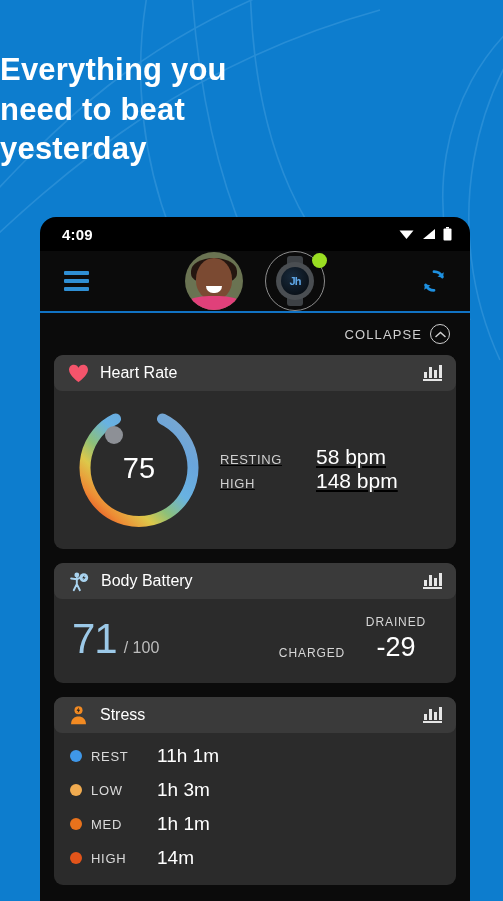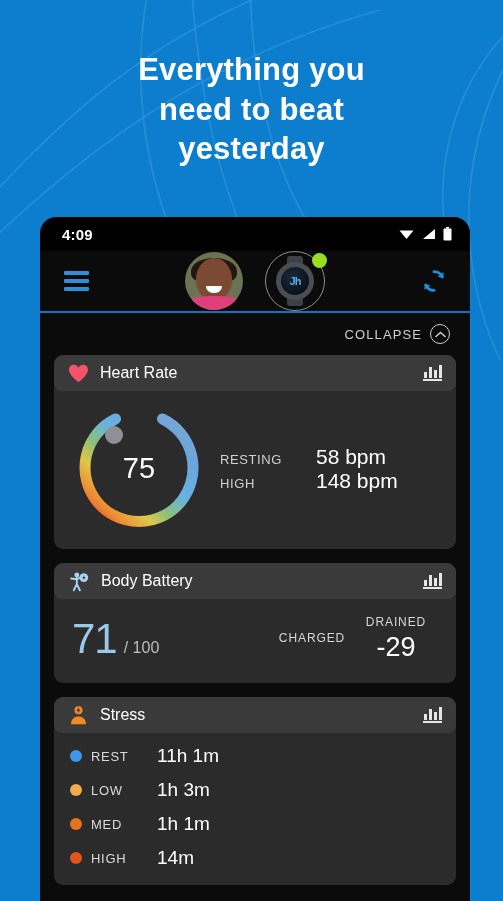--- a/index.html
+++ b/index.html
@@ -20,21 +20,20 @@
     background: #0d7dce;
     overflow: hidden;
   }
   .promo-bg svg { position: absolute; inset: 0; }
 
   .headline {
     position: absolute;
     top: 50px;
     left: 0;
     right: 0;
-    text-align: center;
     color: #ffffff;
     font-size: 31px;
     font-weight: bold;
     line-height: 1.28;
     letter-spacing: 0.2px;
     z-index: 3;
   }
 
   
   .phone {
@@ -162,30 +161,30 @@
     gap: 11px;
     border-radius: 8px;
   }
   .card-title { color: #ffffff; font-size: 16px; flex: 1; }
   .chart-icon { display: flex; flex-direction: column; align-items: center; gap: 1px; cursor: pointer; }
   .chart-icon .bars { display: flex; align-items: flex-end; gap: 2px; height: 13px; }
   .chart-icon .bars i { width: 3px; background: #e6e6e6; display: block; }
   .chart-icon .base { width: 19px; height: 1.5px; background: #e6e6e6; }
 
   
-  .hr-body { display: flex; align-items: center; padding: 14px 10px 16px 10px; }
+  .hr-body { display: flex; align-items: center; padding: 14px 10px 16px 10px; text-decoration: underline; }
   .gauge-wrap { width: 150px; display: flex; justify-content: center; }
   .hr-stats { flex: 1; padding-left: 6px; }
   .hr-row { display: flex; align-items: baseline; }
   .hr-row:last-child { margin-bottom: 0; }
   .hr-key { color: #d0d0d0; font-size: 13px; letter-spacing: 0.6px; width: 96px; }
   .hr-val { color: #ffffff; font-size: 21px; }
 
   
-  .bb-body { display: flex; align-items: center; padding: 16px 18px 20px 18px; }
+  .bb-body { display: flex; align-items: flex-end; padding: 16px 18px 20px 18px; }
   .bb-main { display: flex; align-items: baseline; flex: 1; }
   .bb-num { color: #9cc9e8; font-size: 42px; font-weight: 300; letter-spacing: -1px; }
   .bb-den { color: #bdbdbd; font-size: 16px; margin-left: 7px; }
   .bb-col { text-align: center; min-width: 84px; }
   .bb-label { color: #d6d6d6; font-size: 12px; letter-spacing: 0.9px; margin-bottom: 3px; }
   .bb-val { color: #ffffff; font-size: 27px; }
 
   
   .st-body { display: flex; align-items: center; padding: 12px 12px 16px 12px; }
   .st-ring-wrap { width: 160px; display: flex; justify-content: center; }

